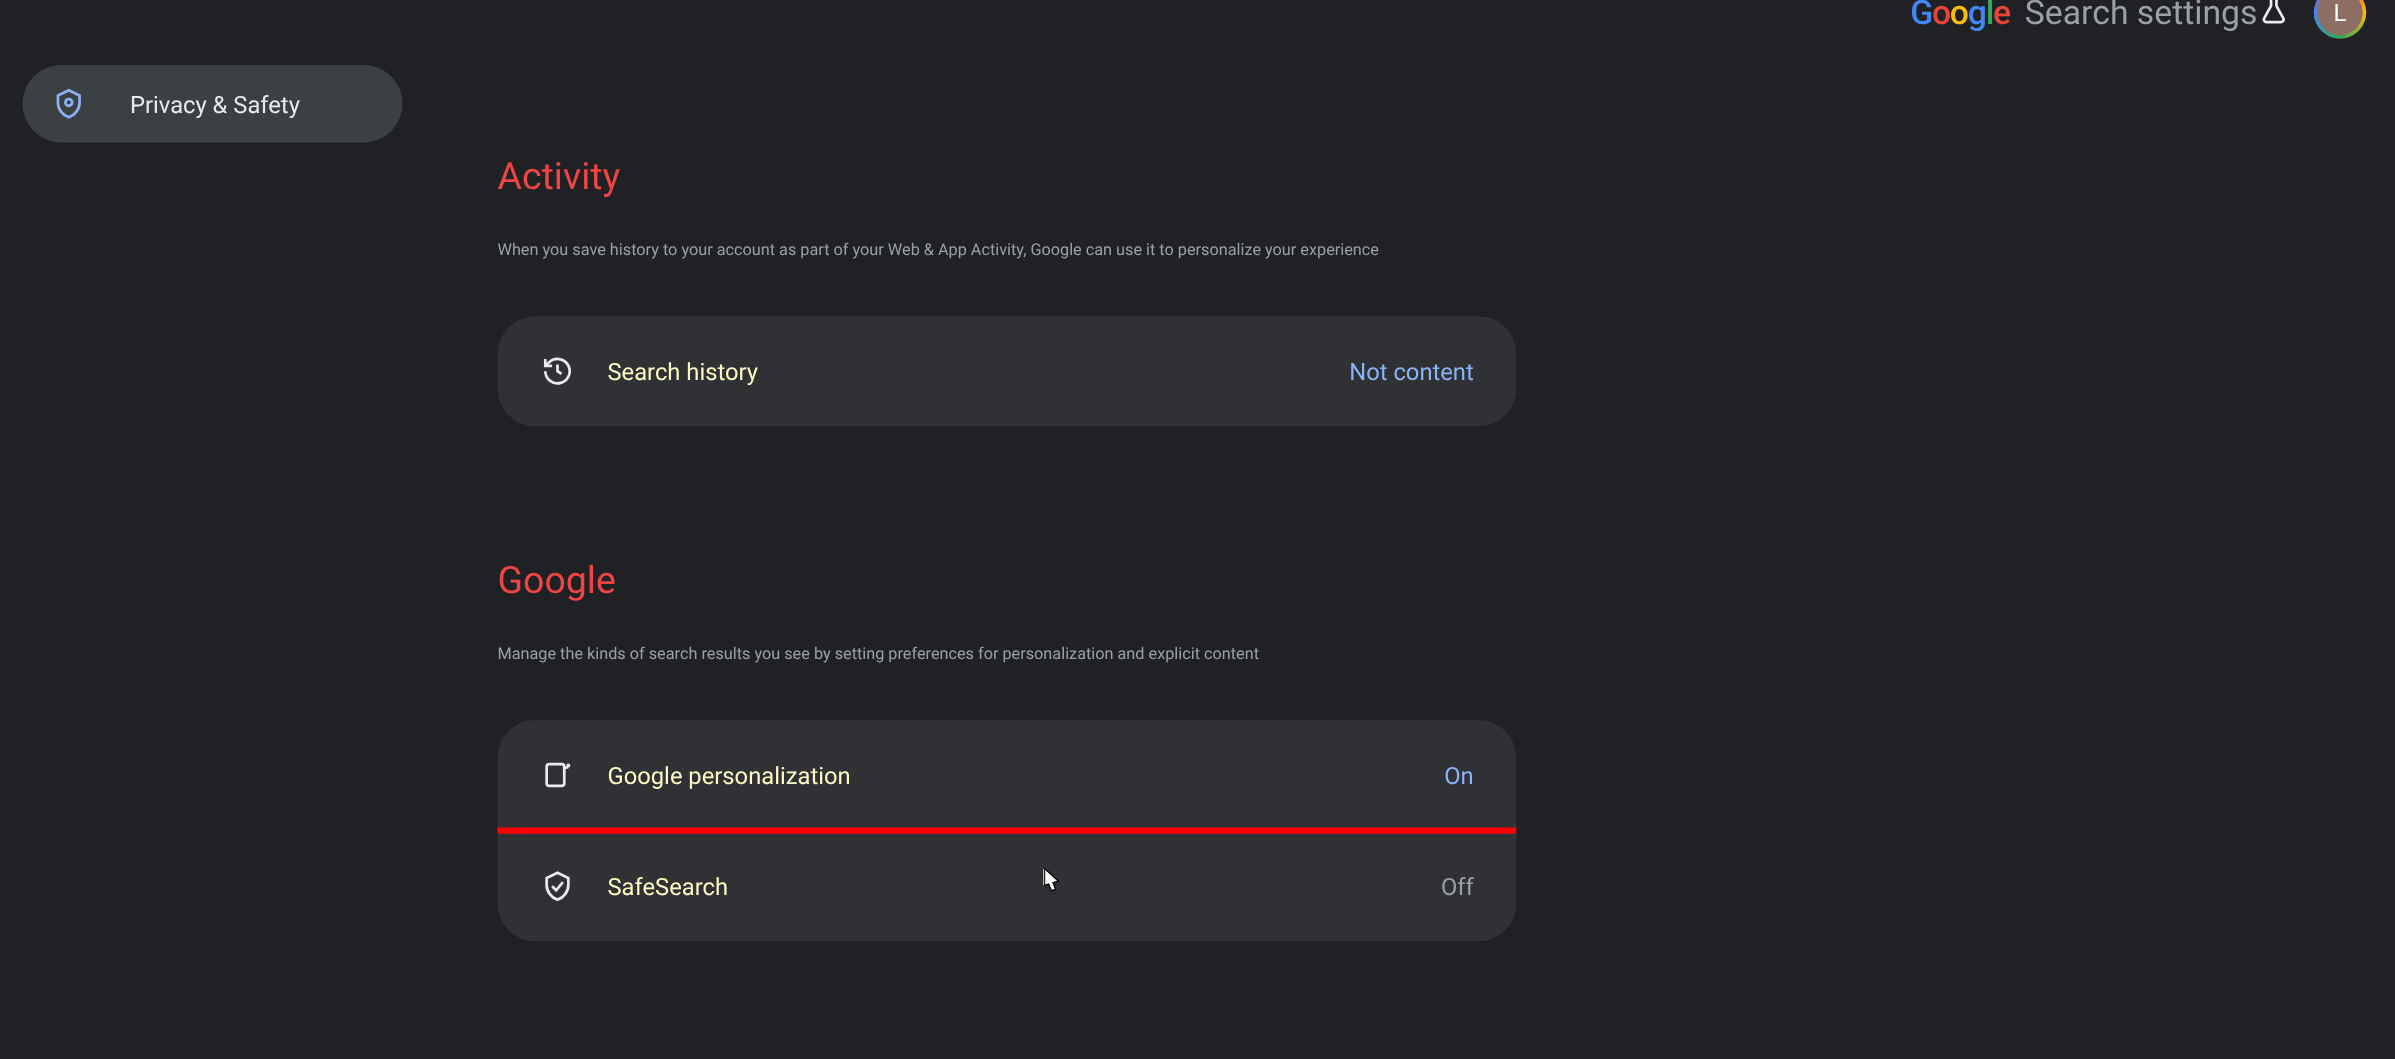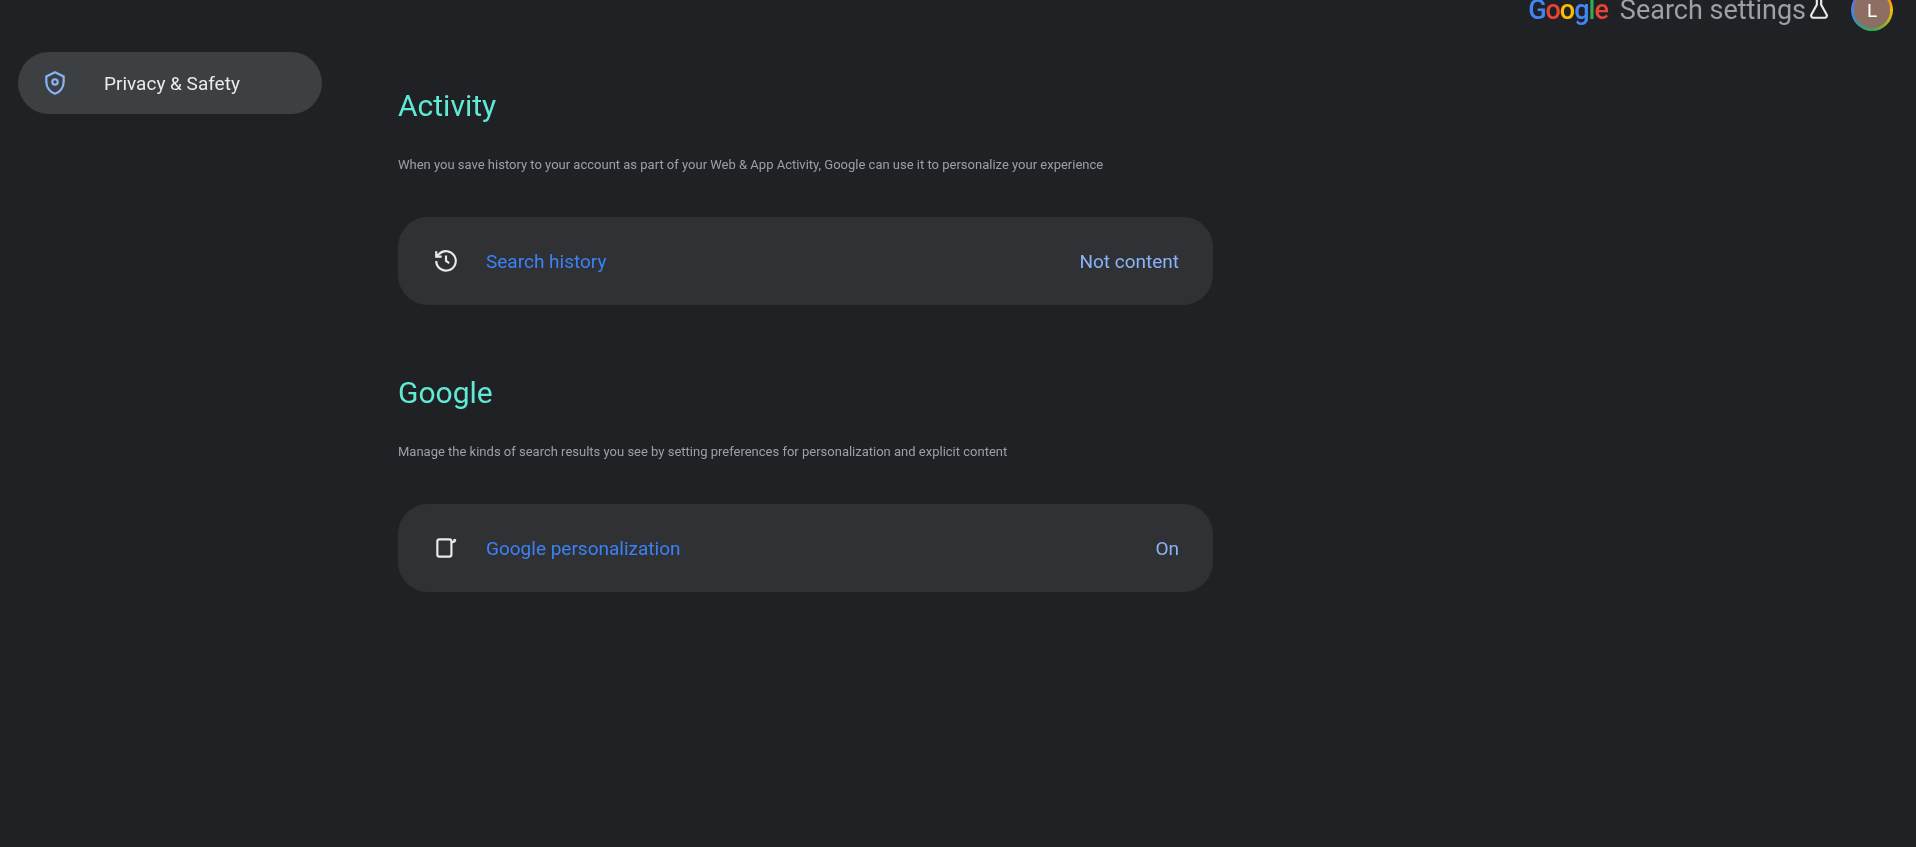--- a/index.html
+++ b/index.html
@@ -113,22 +113,23 @@
       flex-shrink: 0;
     }
     .main {
       flex: 1;
       padding: 56px 40px;
       max-width: 900px;
     }
     .section-title {
       font-size: 30px;
       font-weight: 400;
-      color: #5eead4;
+      color: #ef4444;
       margin-bottom: 32px;
+      margin-top: 36px;
     }
     .section-desc {
       font-size: 13px;
       color: #9aa0a6;
       line-height: 1.55;
       margin-bottom: 42px;
       max-width: 780px;
     }
     .card-group {
       background-color: #303134;
@@ -150,21 +151,21 @@
       width: 28px;
       height: 28px;
       margin-right: 26px;
       display: flex;
       align-items: center;
       justify-content: center;
       flex-shrink: 0;
     }
     .card-label {
       font-size: 19px;
-      color: #3b82f6;
+      color: #fef9c3;
       flex: 1;
     }
     .card-status {
       font-size: 19px;
     }
     .status-link { color: #8ab4f8; }
     .status-dim { color: #9aa0a6; }
     .section-gap {
       height: 70px;
     }
@@ -243,15 +244,34 @@
         <span class="card-icon">
           <svg width="26" height="26" viewBox="0 0 24 24" fill="none" stroke="#e8eaed" stroke-width="2">
             <rect x="4" y="4" width="13" height="16" rx="2"></rect>
             <path d="M17 7l3-1"></path>
             <circle cx="20" cy="5" r="0.5" fill="#e8eaed"></circle>
           </svg>
         </span>
         <span class="card-label">Google personalization</span>
         <span class="card-status status-link">On</span>
       </div>
+      <div class="card-row" style="position:relative;">
+        <span class="card-icon">
+          <svg width="26" height="26" viewBox="0 0 24 24" fill="none" stroke="#e8eaed" stroke-width="2">
+            <path d="M12 2l8 4v5c0 5-3.5 9.5-8 11-4.5-1.5-8-6-8-11V6l8-4z"></path>
+            <path d="M8 12l3 3 5-6"></path>
+          </svg>
+        </span>
+        <span class="card-label">SafeSearch</span>
+        <span class="card-status status-dim">Off</span>
+        <div class="highlight-box" style="left:-10px; top:-3px; right:-18px; bottom:-6px;"></div>
+        <span class="cursor" style="left:430px; top:28px;">
+          <svg width="22" height="26" viewBox="0 0 20 24">
+            <path d="M7 2v12l3-1 2 5 3-1-2-5 4-1z" fill="#fff" stroke="#000" stroke-width="1"></path>
+            <path d="M7 2v12" stroke="#fff" stroke-width="2"></path>
+            <path d="M6 1 l1 1" fill="#fff"></path>
+            <path d="M7 2 L7 14 L10 13 L12 18 L15 17 L13 12 L17 11 Z" fill="#ffffff" stroke="#000000" stroke-width="0.8"></path>
+          </svg>
+        </span>
+      </div>
     </div>
   </main>
 </div>
 
 </body></html>

